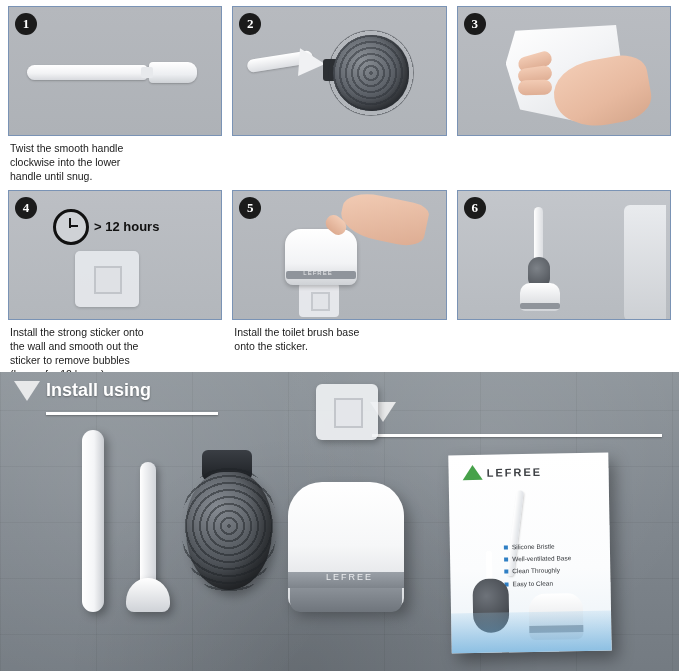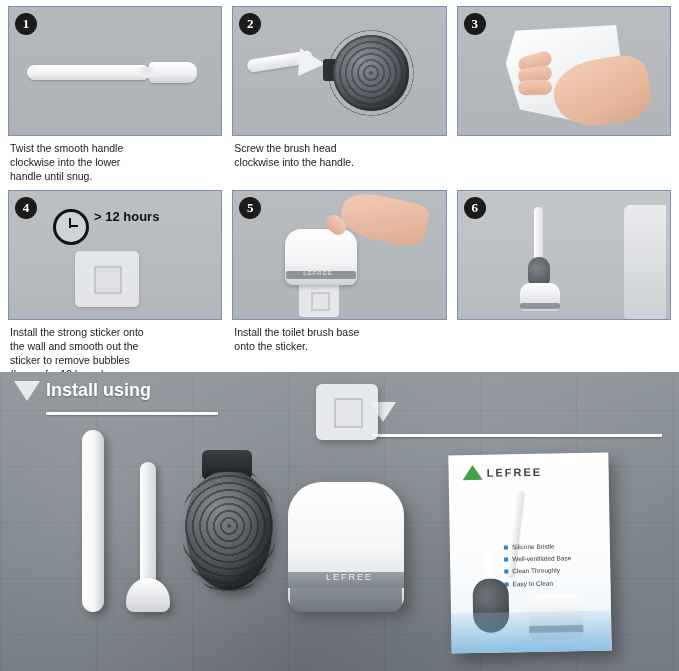--- a/index.html
+++ b/index.html
@@ -175,20 +175,21 @@
   }
   .s3-f1 { top: 47px; transform: rotate(-16deg); }
   .s3-f2 { top: 60px; transform: rotate(-8deg); }
   .s3-f3 { top: 73px; transform: rotate(-2deg); }
 
   
   .s4-clockwrap {
     position: absolute;
     left: 44px; top: 18px;
     display: flex;
+    align-items: center;
     gap: 5px;
   }
   .s4-clock {
     width: 30px; height: 30px;
     border: 3px solid #111;
     border-radius: 50%;
     position: relative;
     background: #cfd2d6;
   }
   .s4-clock:before {
@@ -569,22 +570,20 @@
     </div>
 
     <div class="step">
       <div class="panel p2">
         <div class="badge">2</div>
         <div class="s2-handle"></div>
         <div class="s2-flare"></div>
         <div class="s2-collar"></div>
         <div class="s2-brush"></div>
       </div>
-      <div class="caption">Screw the brush head
-clockwise into the handle.</div>
     </div>
 
     <div class="step">
       <div class="panel p3">
         <div class="badge">3</div>
         <div class="s3-cloth"></div>
         <div class="s3-hand"></div>
         <div class="s3-finger s3-f1"></div>
         <div class="s3-finger s3-f2"></div>
         <div class="s3-finger s3-f3"></div>

